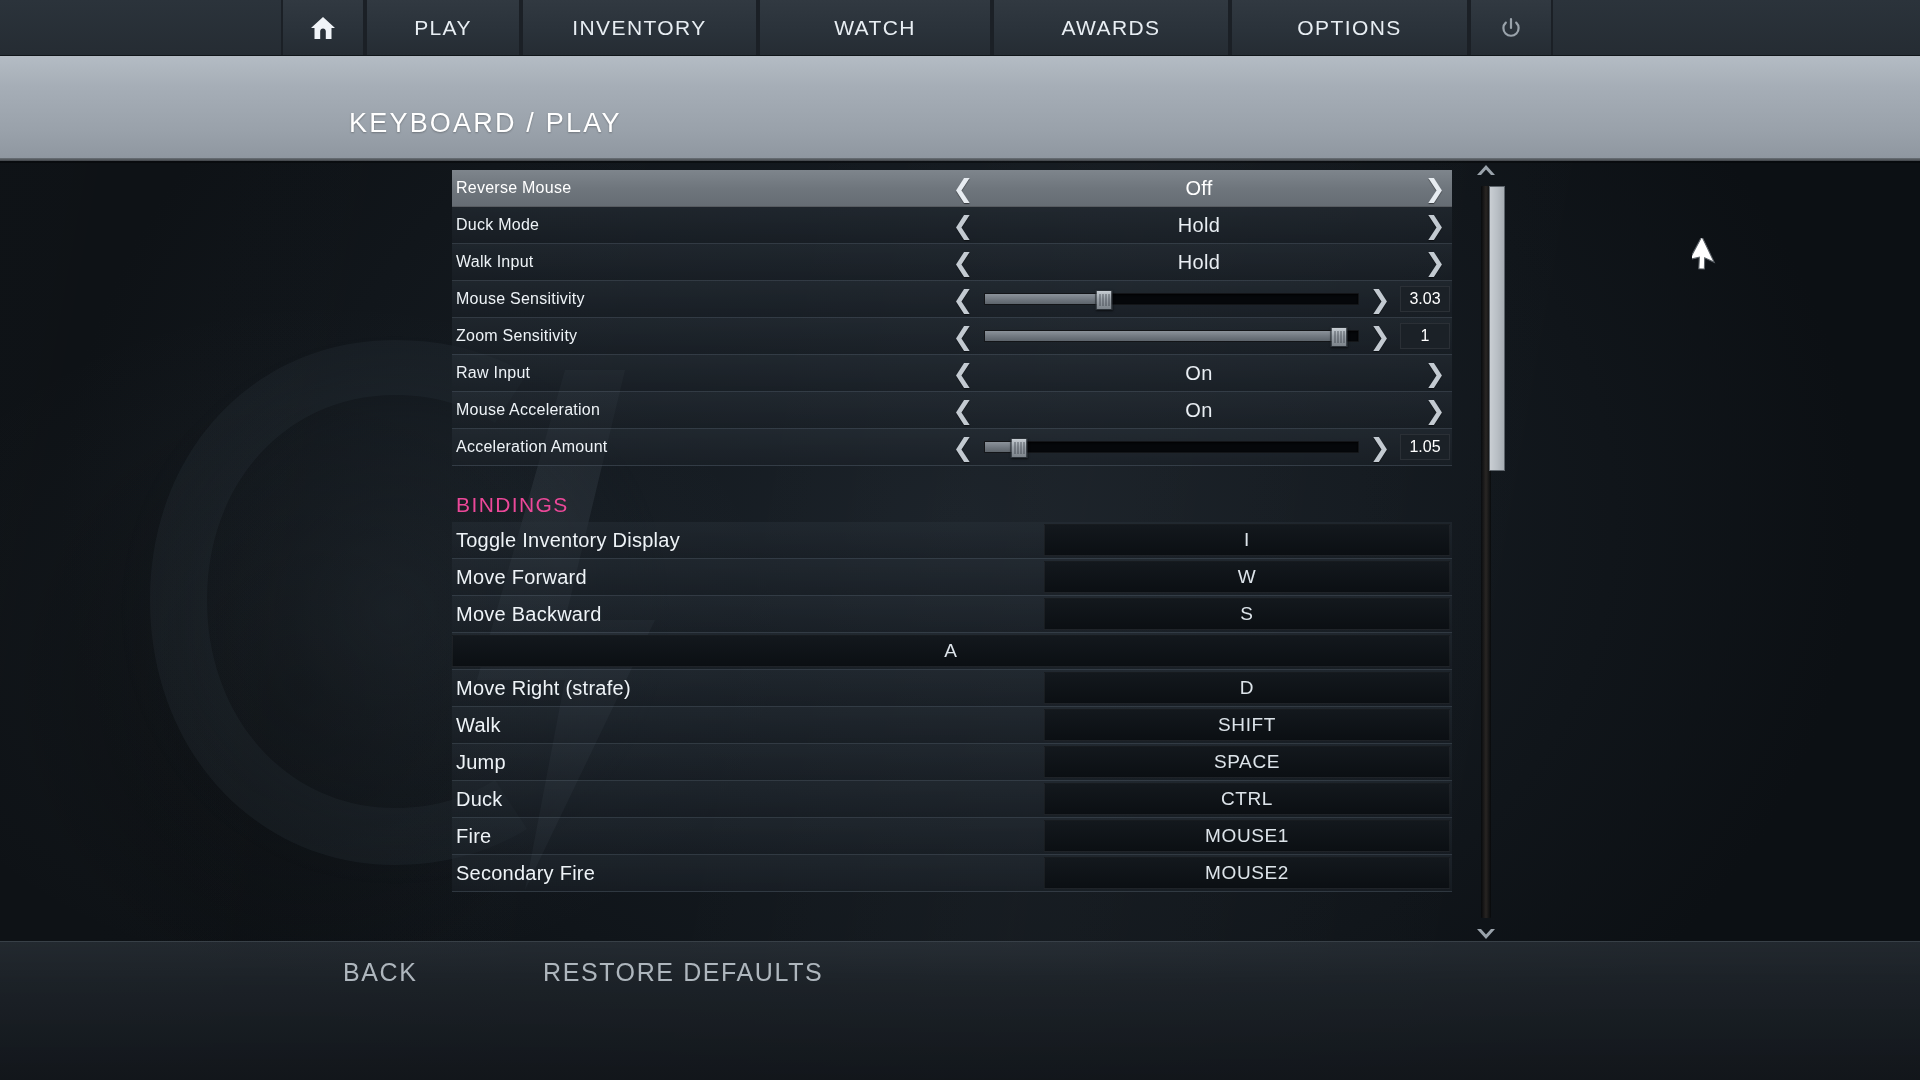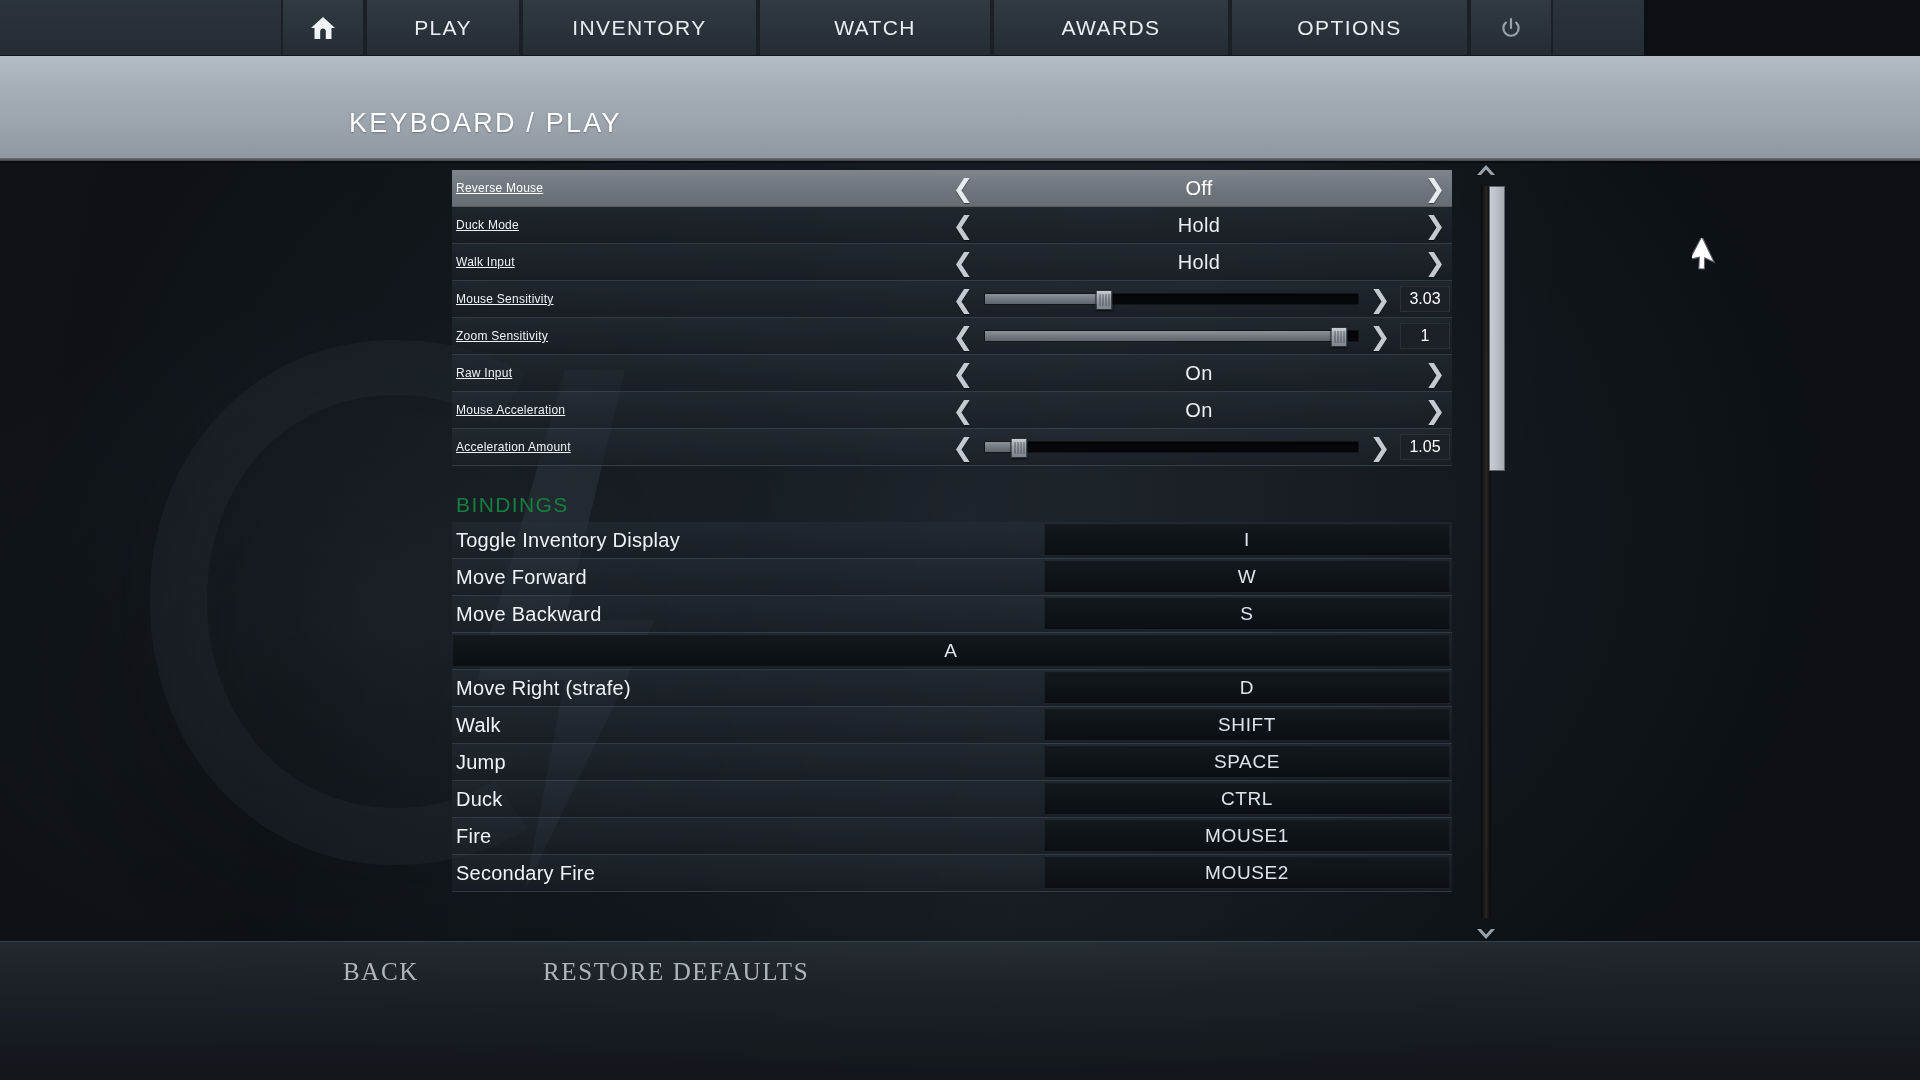--- a/index.html
+++ b/index.html
@@ -22,21 +22,21 @@
     position:absolute; left:95px; top:280px; width:620px; height:640px;
     opacity:.55; pointer-events:none;
   }
   #bg-sheen{
     position:absolute; left:0; top:160px; width:1920px; height:920px;
     background:linear-gradient(100deg, rgba(255,255,255,0.012) 0%, rgba(255,255,255,0.0) 38%, rgba(255,255,255,0.018) 55%, rgba(255,255,255,0.0) 78%);
   }
 
   
   #topnav{
-    position:absolute; left:0; top:0; width:1644px; height:56px;
+    position:absolute; left:0; top:0; width:1920px; height:56px;
     background:linear-gradient(180deg,#323a42 0%, #2c343c 45%, #262d34 100%);
     display:flex; align-items:stretch;
     border-bottom:1px solid #11161a;
     z-index:20;
   }
   #topnav .nav-spacer{ width:281px; flex:none;
     background:linear-gradient(180deg,#2b333b 0%, #252c33 100%); }
   .nav-tab{
     flex:none; display:flex; align-items:center; justify-content:center;
     color:#e8eef3; font-size:21px; letter-spacing:1.4px;
@@ -83,21 +83,21 @@
     position:relative; height:37px; display:flex; align-items:center;
     border-bottom:1px solid rgba(150,170,185,0.16);
     background:linear-gradient(180deg, rgba(40,48,56,0.58) 0%, rgba(26,32,39,0.62) 100%);
   }
   .opt-row.selected{
     background:linear-gradient(180deg,#7e858c 0%, #6f767d 50%, #666d74 100%);
     border-bottom:1px solid rgba(0,0,0,.3);
   }
   .opt-label{
     flex:none; width:492px; padding-left:4px;
-    color:#eef3f7; font-size:12px; letter-spacing:.25px; white-space:nowrap;text-decoration:underline;
+    color:#eef3f7; font-size:16px; letter-spacing:.25px; white-space:nowrap;
   }
   .opt-row.selected .opt-label{ color:#ffffff; }
 
   .opt-control{ flex:1; display:flex; align-items:center; height:100%; }
 
   .chev{
     flex:none; width:34px; display:flex; align-items:center; justify-content:center;
     color:#c3cad1; font-size:25px; line-height:1; user-select:none;
     text-shadow:0 1px 1px rgba(0,0,0,.5);
   }
@@ -137,21 +137,21 @@
     flex:none; width:50px; height:26px; margin-left:3px; margin-right:2px;
     background:#1b2127;
     border:1px solid rgba(255,255,255,0.07);
     display:flex; align-items:center; justify-content:center;
     color:#ffffff; font-size:16px;
   }
 
   
   .section-head{
     height:56px; display:flex; align-items:flex-end; padding-bottom:5px; padding-left:4px;
-    color:#15803d; font-size:21px; letter-spacing:1.4px;
+    color:#ec4899; font-size:21px; letter-spacing:1.4px;
   }
 
   
   .bind-row{
     position:relative; height:37px; display:flex; align-items:center;
     border-bottom:1px solid rgba(150,170,185,0.16);
     background:linear-gradient(180deg, rgba(40,48,56,0.50) 0%, rgba(26,32,39,0.55) 100%);
   }
   .bind-label{
     flex:none; width:592px; padding-left:4px;
@@ -185,21 +185,20 @@
     position:absolute; left:8px; top:32px; width:16px; height:300px;
     background:linear-gradient(90deg,#c9ced3 0%, #b9bfc5 50%, #a7adb3 100%);
     border:1px solid #5d646b;
   }
 
   
   #bottombar{
     position:absolute; left:0; top:941px; width:1920px; height:139px; z-index:14;
     background:linear-gradient(180deg, rgba(52,60,68,0.55) 0%, rgba(30,36,42,0.85) 30%, rgba(18,22,27,0.95) 100%);
     border-top:1px solid rgba(170,190,205,0.25);
-    font-family:Liberation Serif, serif;
   }
   .bottom-btn{
     position:absolute; top:16px; color:#aeb6bd; font-size:25px; letter-spacing:1.6px;
   }
   #btn-back{ left:343px; }
   #btn-restore{ left:543px; }
 
   
   #cursor{ position:absolute; left:1692px; top:238px; z-index:40; }
 </style>

